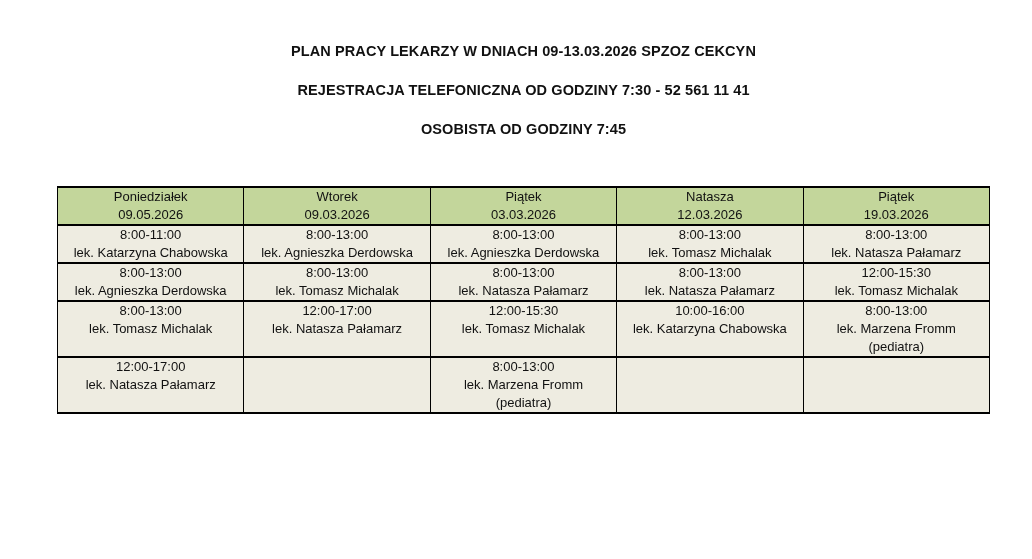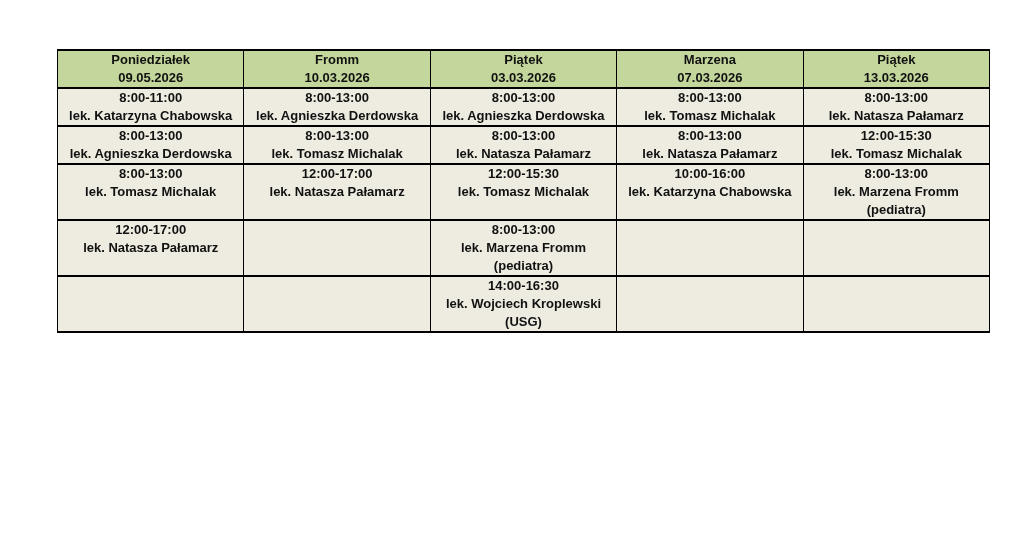--- a/index.html
+++ b/index.html
@@ -44,21 +44,21 @@
   table.schedule {
     margin-top: 49px;
     width: 933px;
     border-collapse: collapse;
     table-layout: fixed;
   }
   th, td {
     border: 1px solid var(--border);
     border-top-width: 2px;
     border-bottom-width: 2px;
-    font-weight: bold;
+    font-weight: normal;
     font-size: 13px;
     line-height: 18px;
     text-align: center;
     padding: 0 2px;
     overflow: hidden;
   }
   th {
     background: var(--header-bg);
     height: 36px;
     vertical-align: middle;
@@ -70,43 +70,48 @@
   tr.r2 td { height: 37px; }
   tr.r3 td { height: 54px; }
   .cline { display: block; }
 </style>
 </head>
 <body>
 
 <div class="page">
   <div class="content">
 
+    <div class="titles">
+      <p>PLAN PRACY LEKARZY W DNIACH 09-13.03.2026 SPZOZ CEKCYN</p>
+      <p>REJESTRACJA TELEFONICZNA OD GODZINY 7:30 - 52 561 11 41</p>
+      <p>OSOBISTA OD GODZINY 7:45</p>
+    </div>
 
     <table class="schedule">
       <thead>
         <tr>
           <th>
             <span class="cline">Poniedziałek</span>
             <span class="cline">09.05.2026</span>
           </th>
           <th>
-            <span class="cline">Fromm</span>
-            <span class="cline">10.03.2026</span>
+            <span class="cline">Wtorek</span>
+            <span class="cline">09.03.2026</span>
           </th>
           <th>
             <span class="cline">Piątek</span>
             <span class="cline">03.03.2026</span>
           </th>
           <th>
-            <span class="cline">Marzena</span>
-            <span class="cline">07.03.2026</span>
+            <span class="cline">Natasza</span>
+            <span class="cline">12.03.2026</span>
           </th>
           <th>
             <span class="cline">Piątek</span>
-            <span class="cline">13.03.2026</span>
+            <span class="cline">19.03.2026</span>
           </th>
         </tr>
       </thead>
       <tbody>
 
         <tr class="r2">
           <td>
             <span class="cline">8:00-11:00</span>
             <span class="cline">lek. Katarzyna Chabowska</span>
             <span class="cline"></span>
@@ -198,29 +203,18 @@
           <td></td>
           <td>
             <span class="cline">8:00-13:00</span>
             <span class="cline">lek. Marzena Fromm</span>
             <span class="cline">(pediatra)</span>
           </td>
           <td></td>
           <td></td>
         </tr>
 
-        <tr class="r3">
-          <td></td>
-          <td></td>
-          <td>
-            <span class="cline">14:00-16:30</span>
-            <span class="cline">lek. Wojciech Kroplewski</span>
-            <span class="cline">(USG)</span>
-          </td>
-          <td></td>
-          <td></td>
-        </tr>
 
       </tbody>
     </table>
 
   </div>
 </div>
 
 </body></html>

